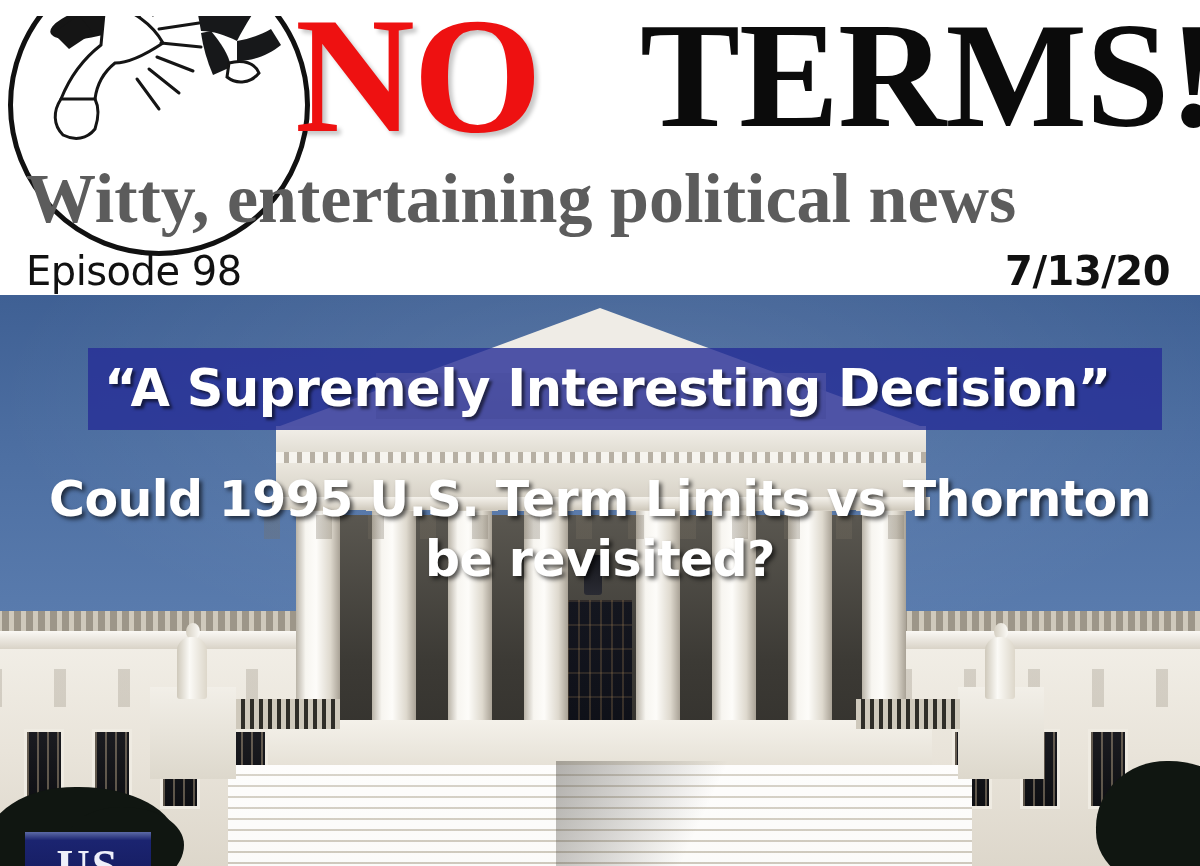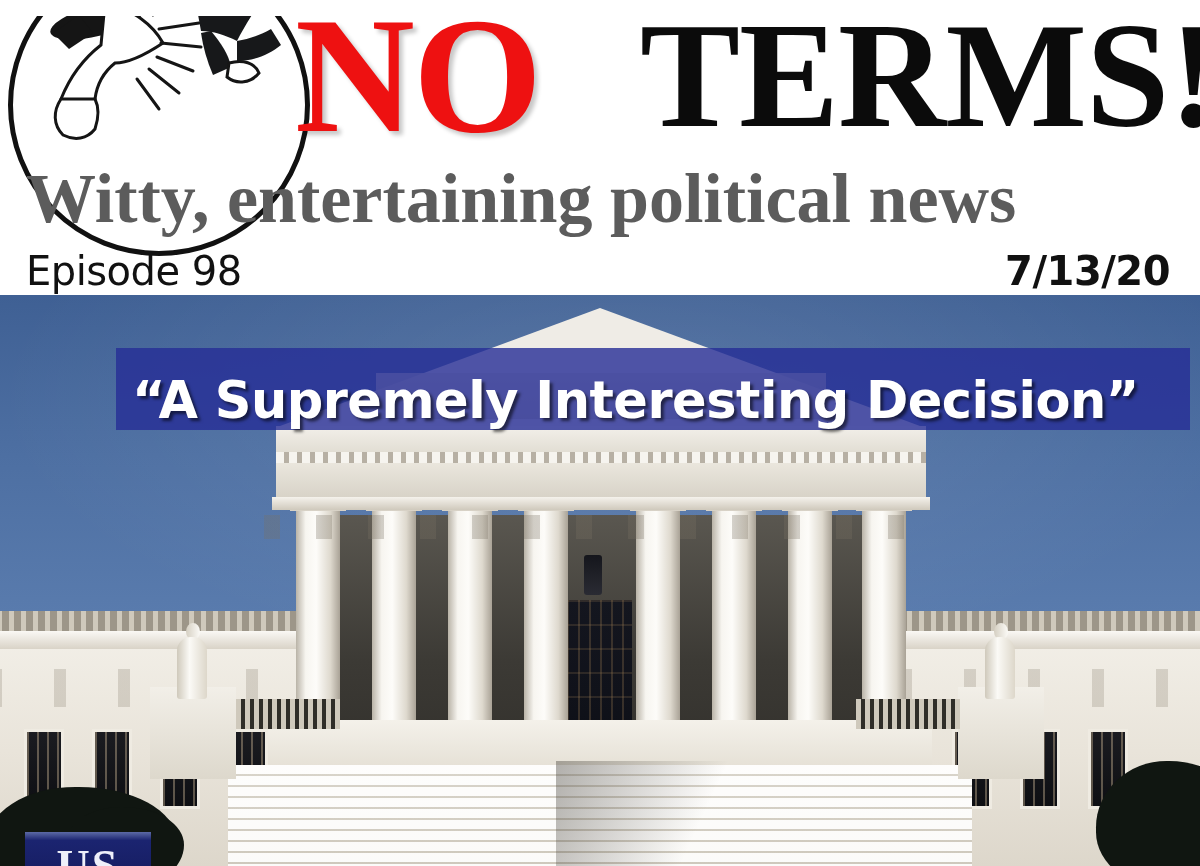--- a/index.html
+++ b/index.html
@@ -115,21 +115,21 @@
   .wing-band{position:absolute;top:58px;height:38px;width:100%;
     background:repeating-linear-gradient(90deg,rgba(160,152,138,.35) 0 12px,rgba(255,255,255,0) 12px 64px);}
   .win{position:absolute;width:34px;height:74px;background:linear-gradient(180deg,#1a1b20,#0e0f13);
     border:3px solid #efebe2;}
   .win-sash{position:absolute;left:0;top:0;width:100%;height:100%;
     background:repeating-linear-gradient(90deg,rgba(190,170,140,.45) 0 2px,rgba(0,0,0,0) 2px 10px);}
   .tree{position:absolute;border-radius:48% 52% 46% 54%/52% 48% 54% 46%;background:#101611;}
 
   
   #title-banner{position:absolute;left:88px;top:53px;width:1074px;height:82px;
-    background:rgba(37,45,150,.80);display:flex;align-items:flex-end;margin-left:28px;}
+    background:rgba(37,45,150,.80);display:flex;align-items:center;}
   #title-text{font-family:"DejaVu Sans",sans-serif;font-weight:700;font-size:51px;line-height:58px;
     color:#fff;white-space:nowrap;padding-left:16px;letter-spacing:-.5px;
     text-shadow:3px 3px 3px rgba(0,0,0,.55);}
 
   #subtitle{position:absolute;left:14px;top:175px;width:1172px;
     font-family:"DejaVu Sans",sans-serif;font-weight:700;font-size:49px;line-height:60px;
     color:#fff;text-align:center;letter-spacing:-.6px;
     text-shadow:3px 3px 4px rgba(0,0,0,.62);}
 
   
@@ -285,19 +285,20 @@
       <div class="statue" style="left:974px;">
         <div class="head"></div>
           <div class="body"></div>
       </div>
     </div>
 
     <div id="title-banner">
       <div id="title-text">“A Supremely Interesting Decision”</div>
     </div>
 
+    <div id="subtitle">Could 1995 U.S. Term Limits vs Thornton be revisited?</div>
 
     <div id="us-badge">
       <span>US</span>
     </div>
   </div>
 
 </div>
 
 </body></html>

